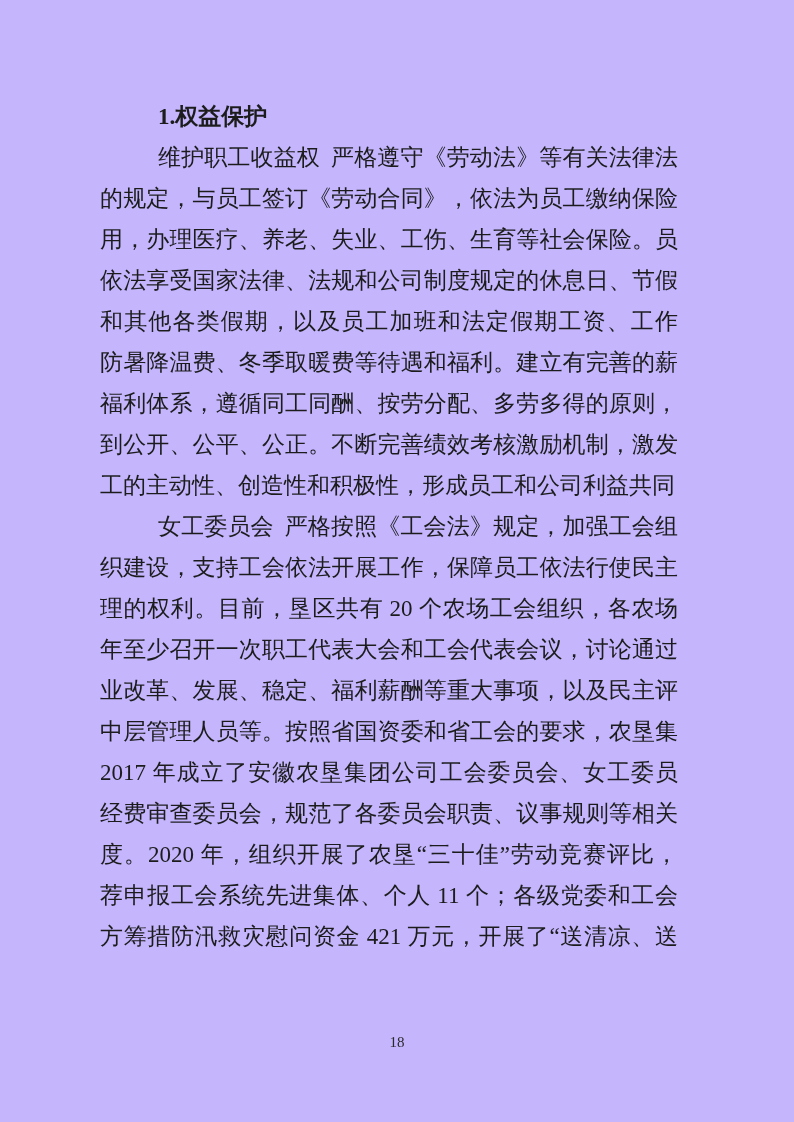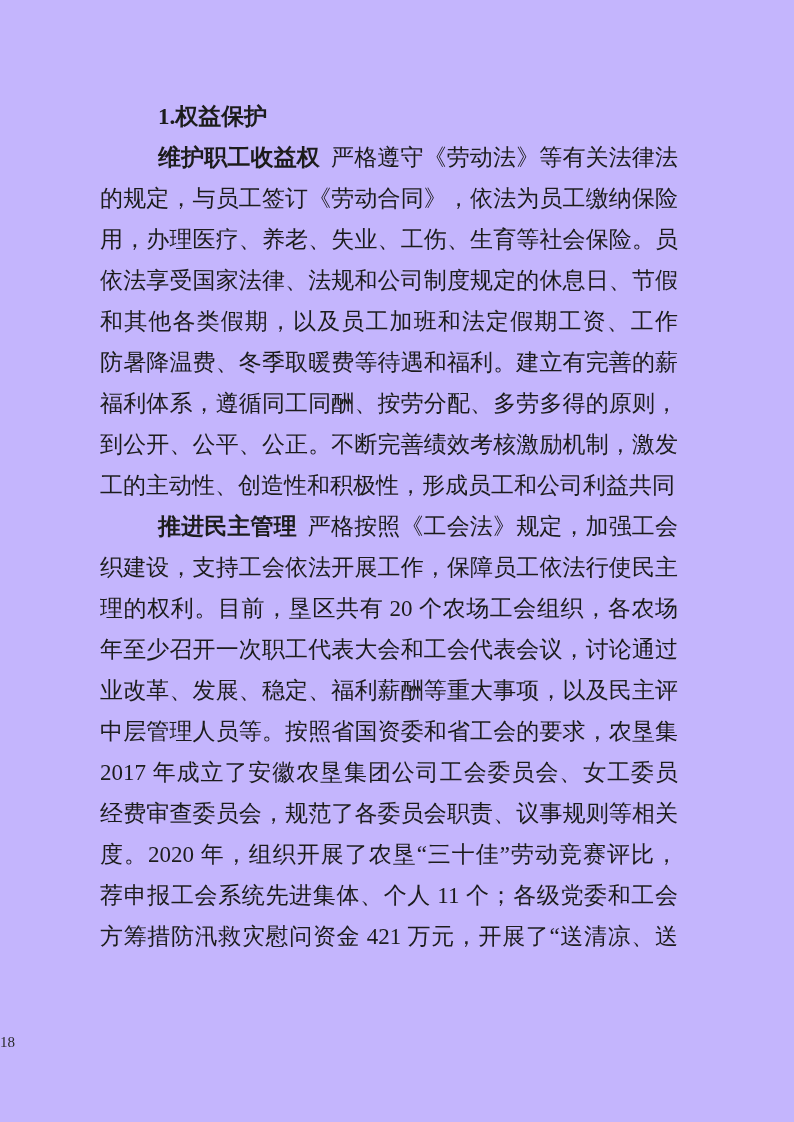--- a/index.html
+++ b/index.html
@@ -28,27 +28,28 @@
     overflow: hidden;
     white-space: normal;
   }
   .line.first { text-indent: 58px; }
   .line.last,
   .line.heading {
     text-align: left;
     text-align-last: left;
   }
   .line.heading { font-weight: bold; }
-  .lead { font-weight: bold; }
+  .lead { font-weight: normal; }
   .rest { margin-left: 11px; }
   .page-number {
     position: absolute;
     top: 1031px;
     left: 0;
     width: 100%;
+    text-align: center;
     font-size: 15px;
     line-height: 22px;
     color: #2a2a2a;
   }
 </style>
 </head>
 <body>
 
 <div class="page">
   <div class="content">
@@ -58,21 +59,21 @@
         <div class="line">的规定，与员工签订《劳动合同》，依法为员工缴纳保险费</div>
         <div class="line">用，办理医疗、养老、失业、工伤、生育等社会保险。员工</div>
         <div class="line">依法享受国家法律、法规和公司制度规定的休息日、节假日</div>
         <div class="line">和其他各类假期，以及员工加班和法定假期工资、工作餐、</div>
         <div class="line">防暑降温费、冬季取暖费等待遇和福利。建立有完善的薪酬</div>
         <div class="line">福利体系，遵循同工同酬、按劳分配、多劳多得的原则，做</div>
         <div class="line">到公开、公平、公正。不断完善绩效考核激励机制，激发员</div>
         <div class="line last">工的主动性、创造性和积极性，形成员工和公司利益共同体。</div>
       </div>
     <div class="paragraph" id="para-1">
-        <div class="line first"><span class="lead">推进民主管理</span><span class="rest">严格按照《工会法》规定，加强工会组</span></div>
+        <div class="line first"><span class="lead">女工委员会</span><span class="rest">严格按照《工会法》规定，加强工会组</span></div>
         <div class="line">织建设，支持工会依法开展工作，保障员工依法行使民主管</div>
         <div class="line">理的权利。目前，垦区共有 20 个农场工会组织，各农场每</div>
         <div class="line">年至少召开一次职工代表大会和工会代表会议，讨论通过企</div>
         <div class="line">业改革、发展、稳定、福利薪酬等重大事项，以及民主评议</div>
         <div class="line">中层管理人员等。按照省国资委和省工会的要求，农垦集团</div>
         <div class="line">2017 年成立了安徽农垦集团公司工会委员会、女工委员会、</div>
         <div class="line">经费审查委员会，规范了各委员会职责、议事规则等相关制</div>
         <div class="line">度。2020 年，组织开展了农垦“三十佳”劳动竞赛评比，推</div>
         <div class="line">荐申报工会系统先进集体、个人 11 个；各级党委和工会多</div>
         <div class="line">方筹措防汛救灾慰问资金 421 万元，开展了“送清凉、送助</div>

